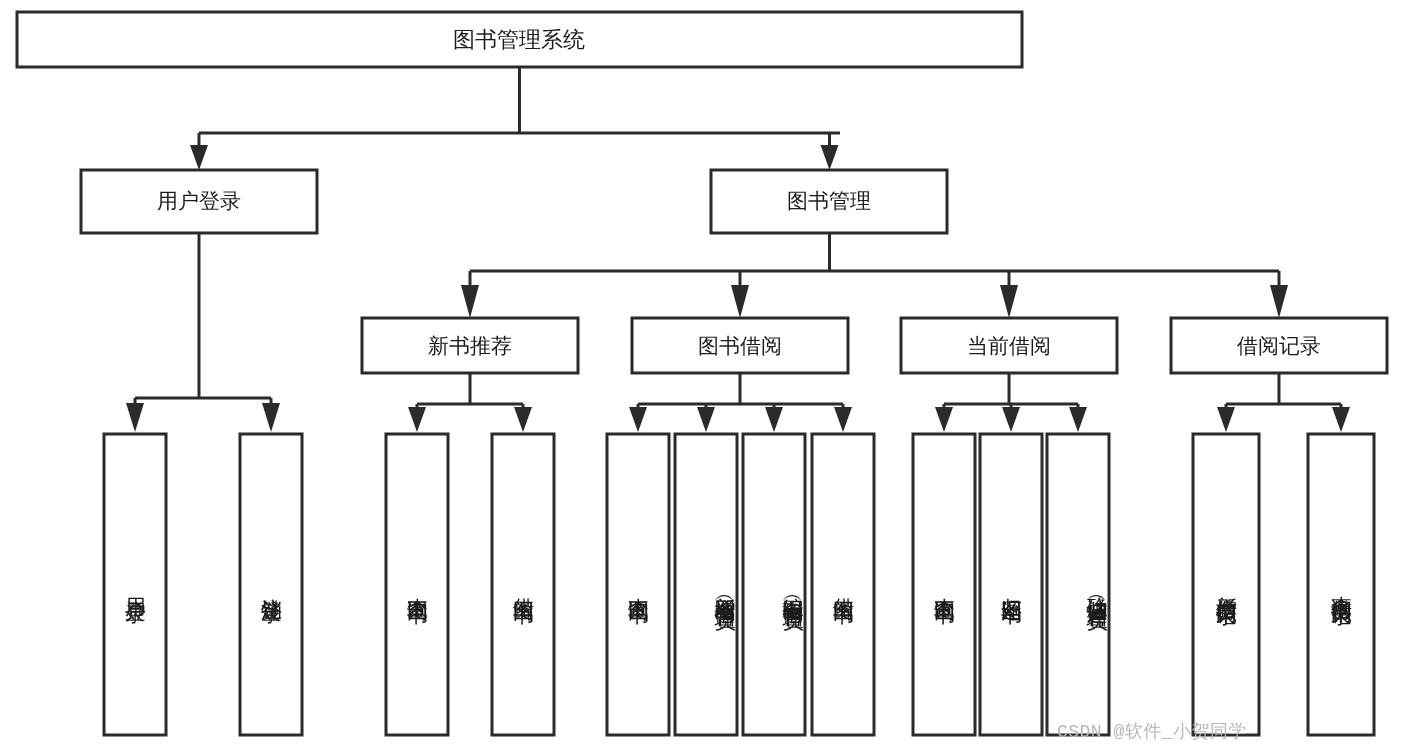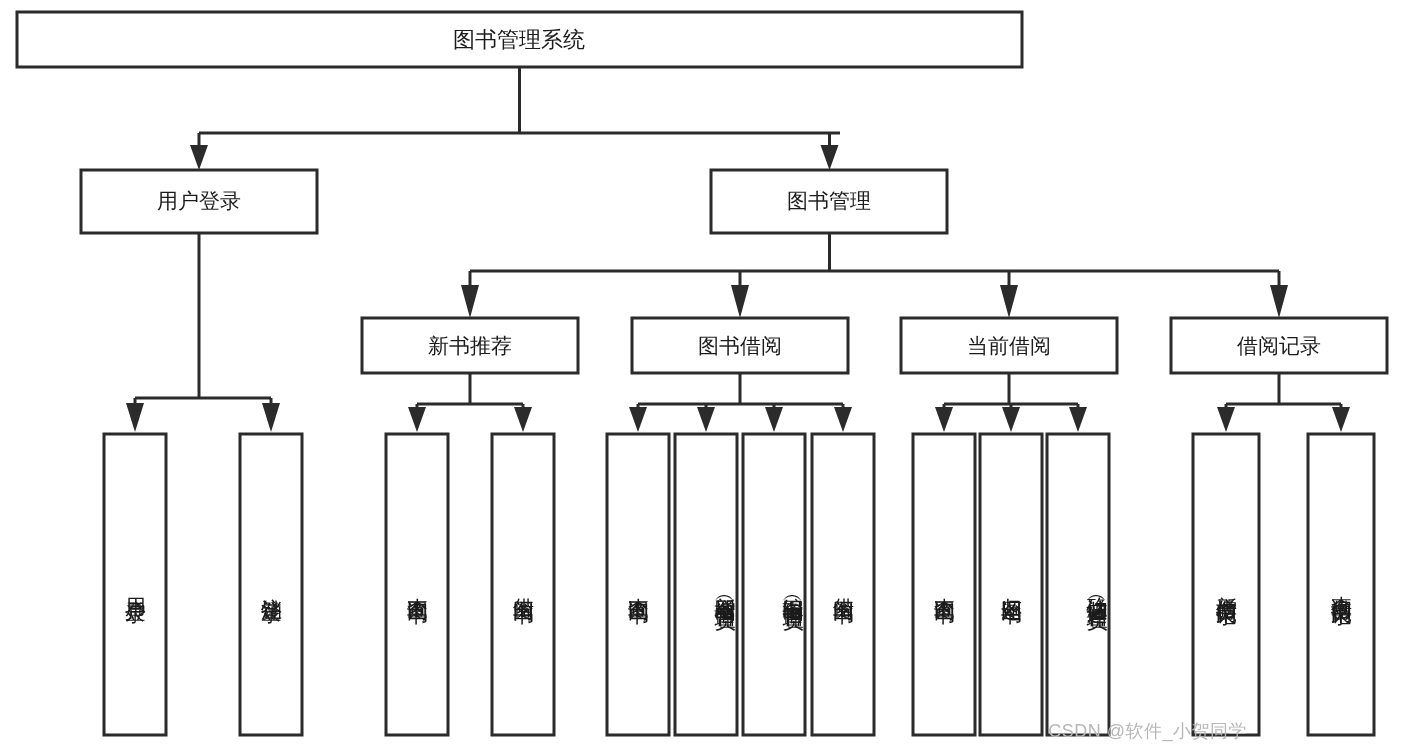--- a/index.html
+++ b/index.html
@@ -68,21 +68,21 @@
     align-items: center;
     justify-content: center;
     text-align: center;
     user-select: none;
     white-space: nowrap;
   }
   .watermark {
     position: absolute;
     right: 8px;
     bottom: 4px;
-    font-family: Liberation Sans, sans-serif;
+    font-family: Liberation Mono, monospace;
     font-size: 18px;
     color: #b7b7b7;
     letter-spacing: 0.5px;
     white-space: nowrap;
   }
 </style>
 </head>
 <body>
 
 <div id="diagram-root">

